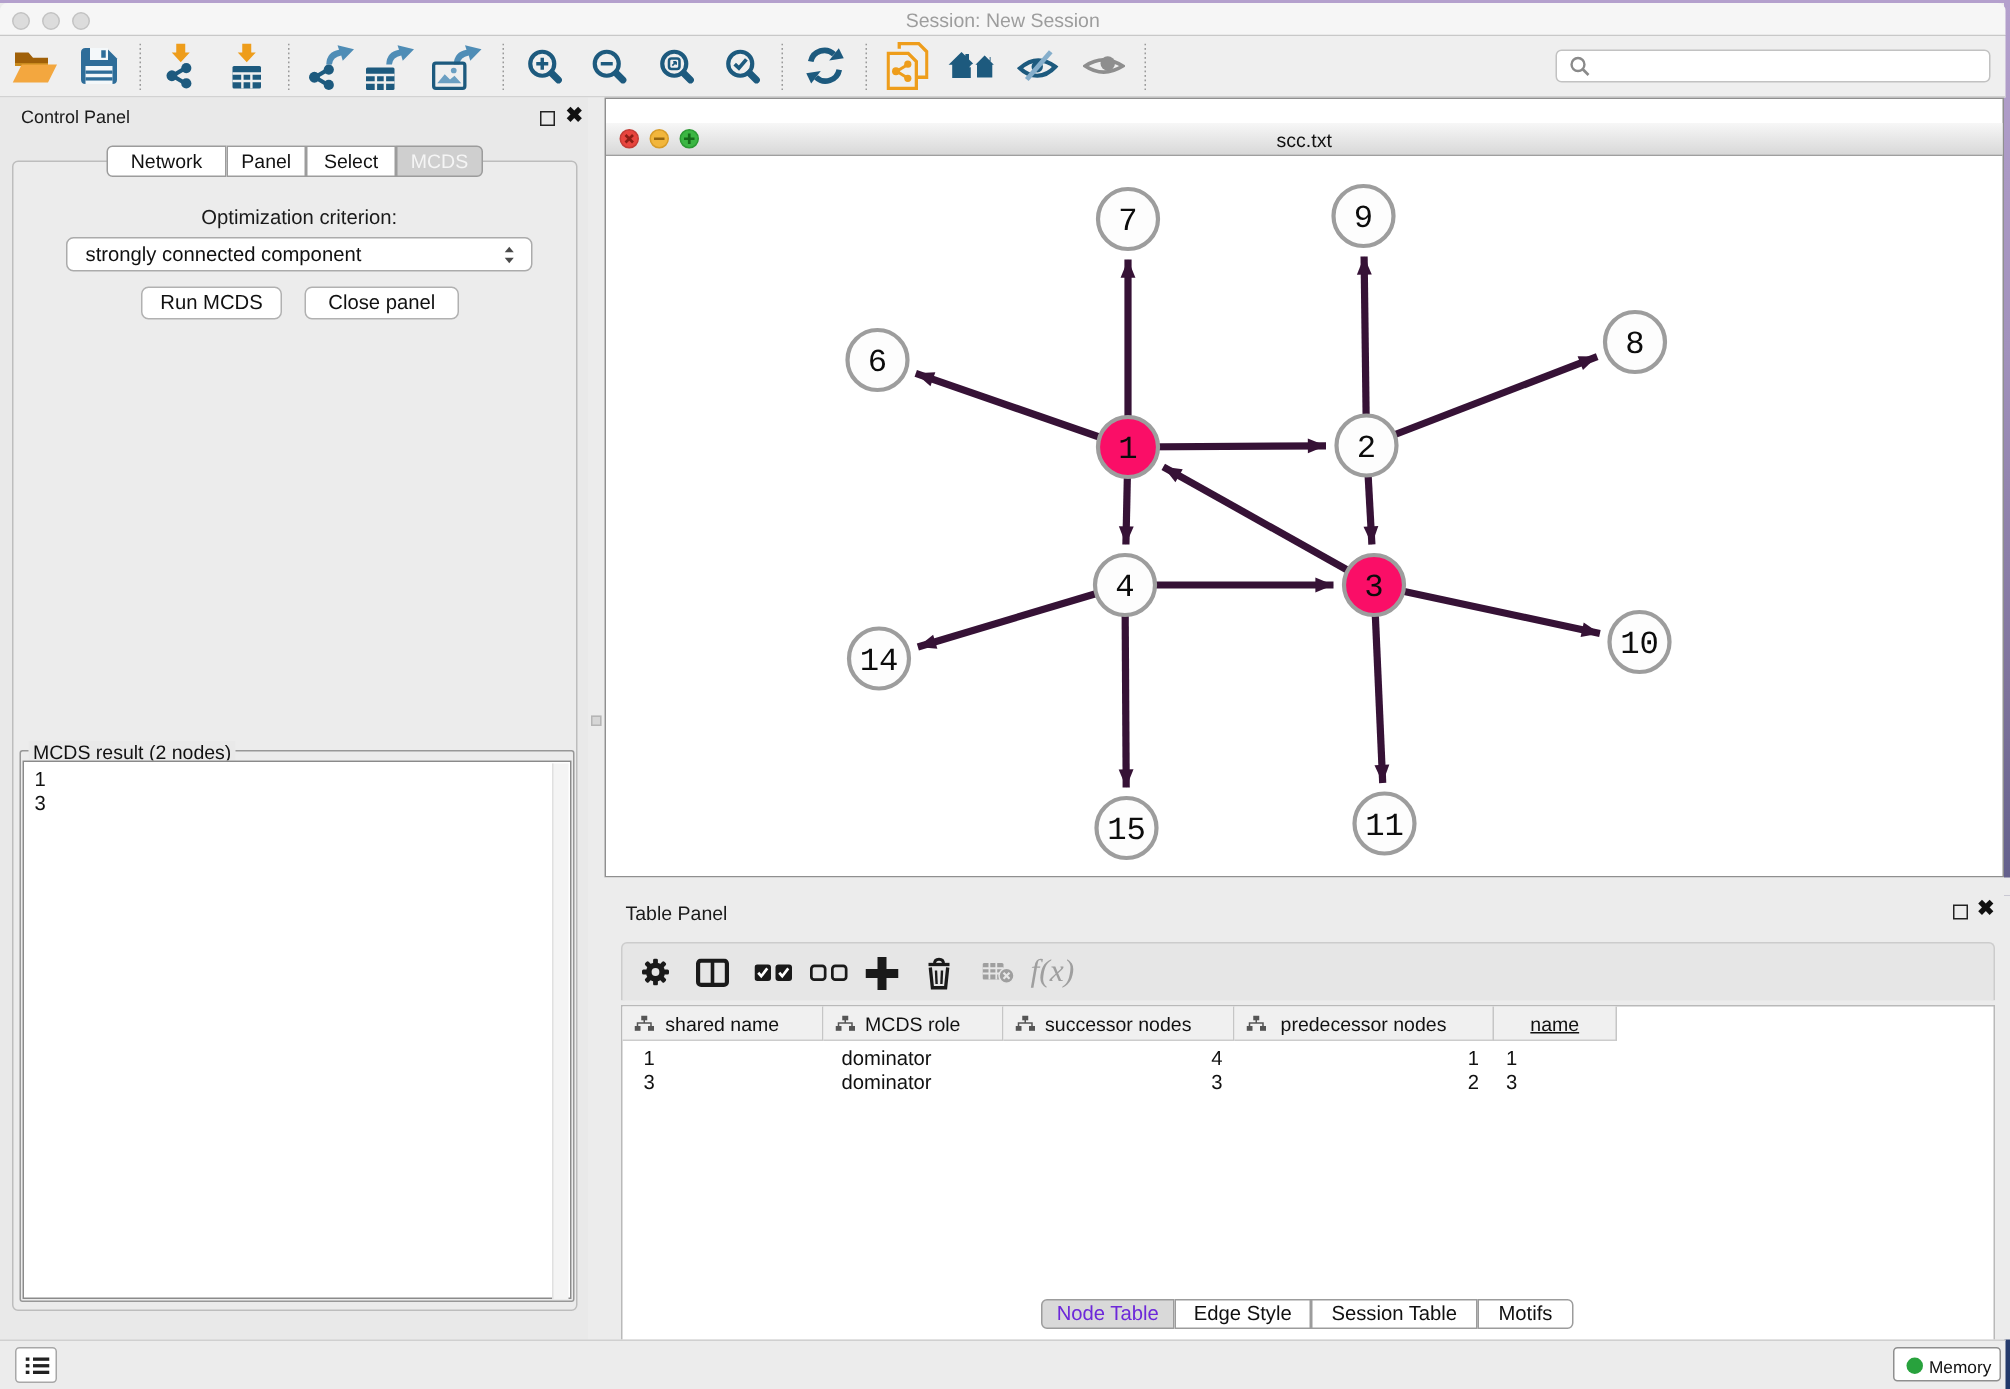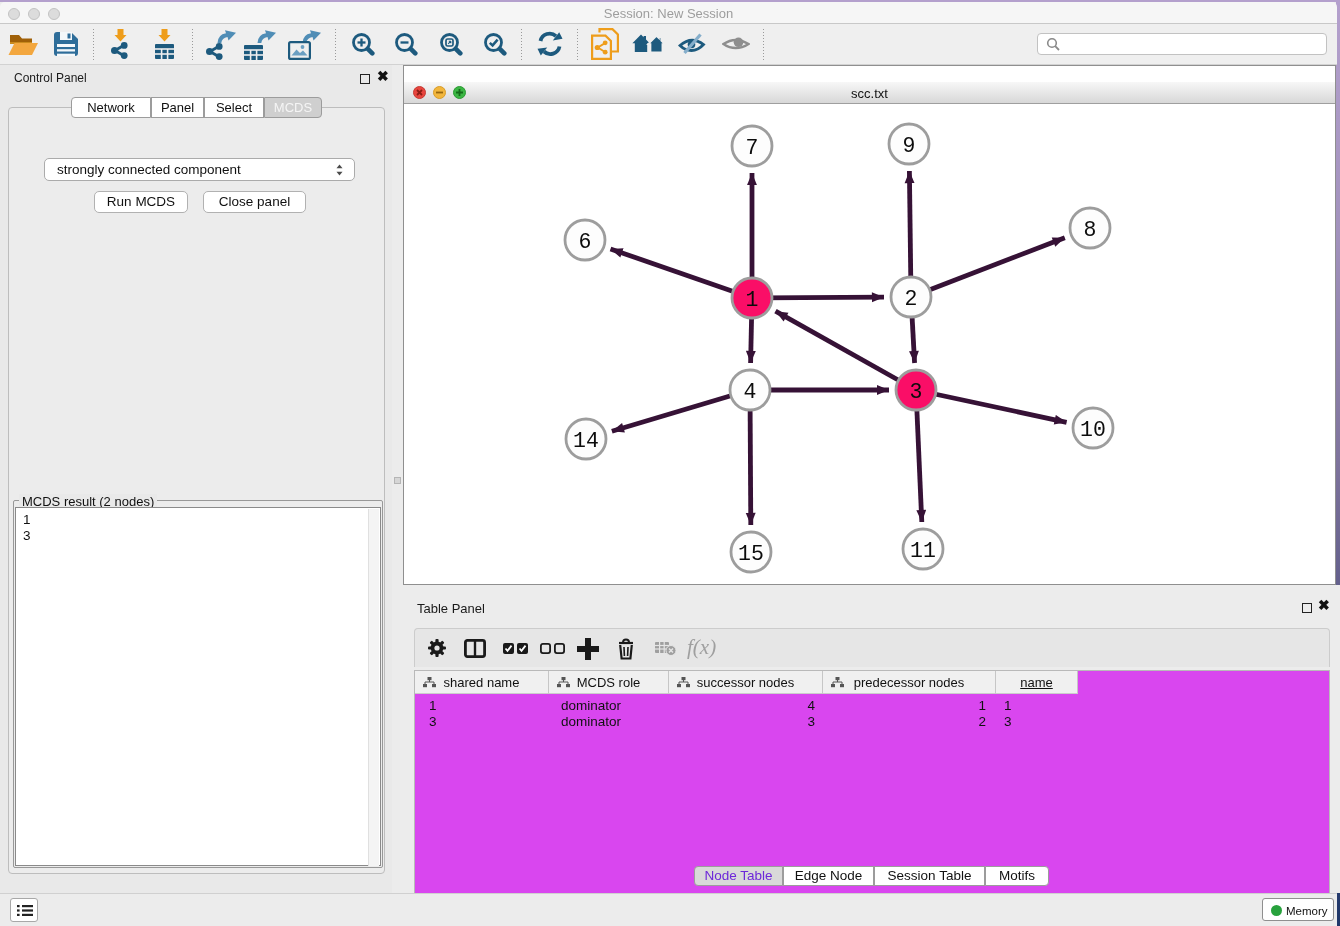--- a/index.html
+++ b/index.html
@@ -65,21 +65,21 @@
 #sccbar { position:absolute; left:0; top:16px; width:100%; height:22px;
   background:linear-gradient(#f7f7f7, #d8d8d8); border-bottom:1px solid #9f9f9f; }
 #sccbar .t { position:absolute; top:4px; width:100%; text-align:center; font-size:13px; color:#111; }
 .tl { position:absolute; top:4px; width:13px; height:13px; border-radius:50%; }
 
 
 #tpanel { left:403px; top:597px; width:937px; height:296px; background:#ececec; }
 #tpTitle { left:14px; top:4px; font-size:13px; color:#1a1a1a; position:absolute; }
 #tpToolbar { position:absolute; left:11px; top:31px; width:916px; height:39px; background:#e6e6e6;
   border:1px solid #cccccc; border-radius:4px 4px 0 0; border-bottom:none; }
-#tableBox { position:absolute; left:11px; top:73px; width:916px; height:234px; background:#d946ef;
+#tableBox { position:absolute; left:11px; top:73px; width:916px; height:234px; background:#ffffff;
   border:1px solid #b9b9b9; }
 .hcell { position:absolute; top:0; height:23px; background:#f0f0f0; border-right:1px solid #c6c6c6;
   border-bottom:1px solid #cccccc; font-size:13px; color:#111; text-align:center; line-height:23px; }
 .cell { position:absolute; font-size:13.5px; color:#111; }
 .btab { position:absolute; top:269px; height:20px; border:1px solid #9c9c9c; background:#fff;
   font-size:13.5px; color:#111; text-align:center; line-height:18px; }
 
 
 #statusbar { left:0; top:893px; width:1337px; height:33px; background:#ececec;
   border-top:1px solid #d0d0d0; }
@@ -252,20 +252,21 @@
 
 <div class="abs" id="cpanel">
   <div class="abs" id="cpTitle">Control Panel</div>
   <div class="abs" id="cpMax"></div>
   <div class="abs xicon" style="left:377px; top:3px;">✖</div>
   <div class="abs" id="cpBody"></div>
   <div class="abs tab" style="top:32px; left:71px; width:80px; border-radius:4px 0 0 4px;">Network</div>
   <div class="abs tab" style="top:32px; left:151px; width:53px;">Panel</div>
   <div class="abs tab" style="top:32px; left:204px; width:60px;">Select</div>
   <div class="abs tab" style="top:32px; left:264px; width:58px; border-radius:0 4px 4px 0; background:#cfcfcf; color:#f5f5f5;">MCDS</div>
+  <div class="abs" id="optLabel">Optimization criterion:</div>
   <div class="abs" id="optSelect">strongly connected component<svg width="9" height="12" style="position:absolute; right:10px; top:5px;" viewBox="0 0 9 12">
         <path d="M4.5 0.5 L7.5 4.2 H1.5 Z" fill="#4a4a4a"></path>
         <path d="M4.5 11.5 L7.5 7.8 H1.5 Z" fill="#4a4a4a"></path>
       </svg></div>
   <div class="abs btn" style="left:94px; width:94px;">Run MCDS</div>
   <div class="abs btn" style="left:203px; width:103px;">Close panel</div>
   <div class="abs" id="fieldset"></div>
   <div class="abs" id="legend">MCDS result (2 nodes)</div>
   <div class="abs" id="resultBox">
     <div class="num" style="top:4px;">1</div>
@@ -452,21 +453,21 @@
       <div class="cell" style="left:340px; top:27px; width:60px; text-align:right;">4</div>
       <div class="cell" style="left:511px; top:27px; width:60px; text-align:right;">1</div>
       <div class="cell" style="left:589px; top:27px;">1</div>
       <div class="cell" style="left:14px; top:43px;">3</div>
       <div class="cell" style="left:146px; top:43px;">dominator</div>
       <div class="cell" style="left:340px; top:43px; width:60px; text-align:right;">3</div>
       <div class="cell" style="left:511px; top:43px; width:60px; text-align:right;">2</div>
       <div class="cell" style="left:589px; top:43px;">3</div>
   </div>
   <div class="btab" style="left:291px; width:89px; border-radius:4px 0 0 4px; background:#d9d9d9; color:#6d28d9;">Node Table</div>
-  <div class="btab" style="left:380px; width:91px;">Edge Node</div>
+  <div class="btab" style="left:380px; width:91px;">Edge Style</div>
   <div class="btab" style="left:471px; width:111px;">Session Table</div>
   <div class="btab" style="left:582px; width:64px; border-radius:0 4px 4px 0;">Motifs</div>
 </div>
 
 <div class="abs" id="statusbar">
   <div id="listBtn">
       <svg style="position:absolute; left:6px; top:5px;" width="16" height="13" viewBox="0 0 16 13">
         <g fill="#222">
           <rect x="0" y="1" width="2.6" height="2.2"></rect>
           <rect x="0" y="5.4" width="2.6" height="2.2"></rect>

